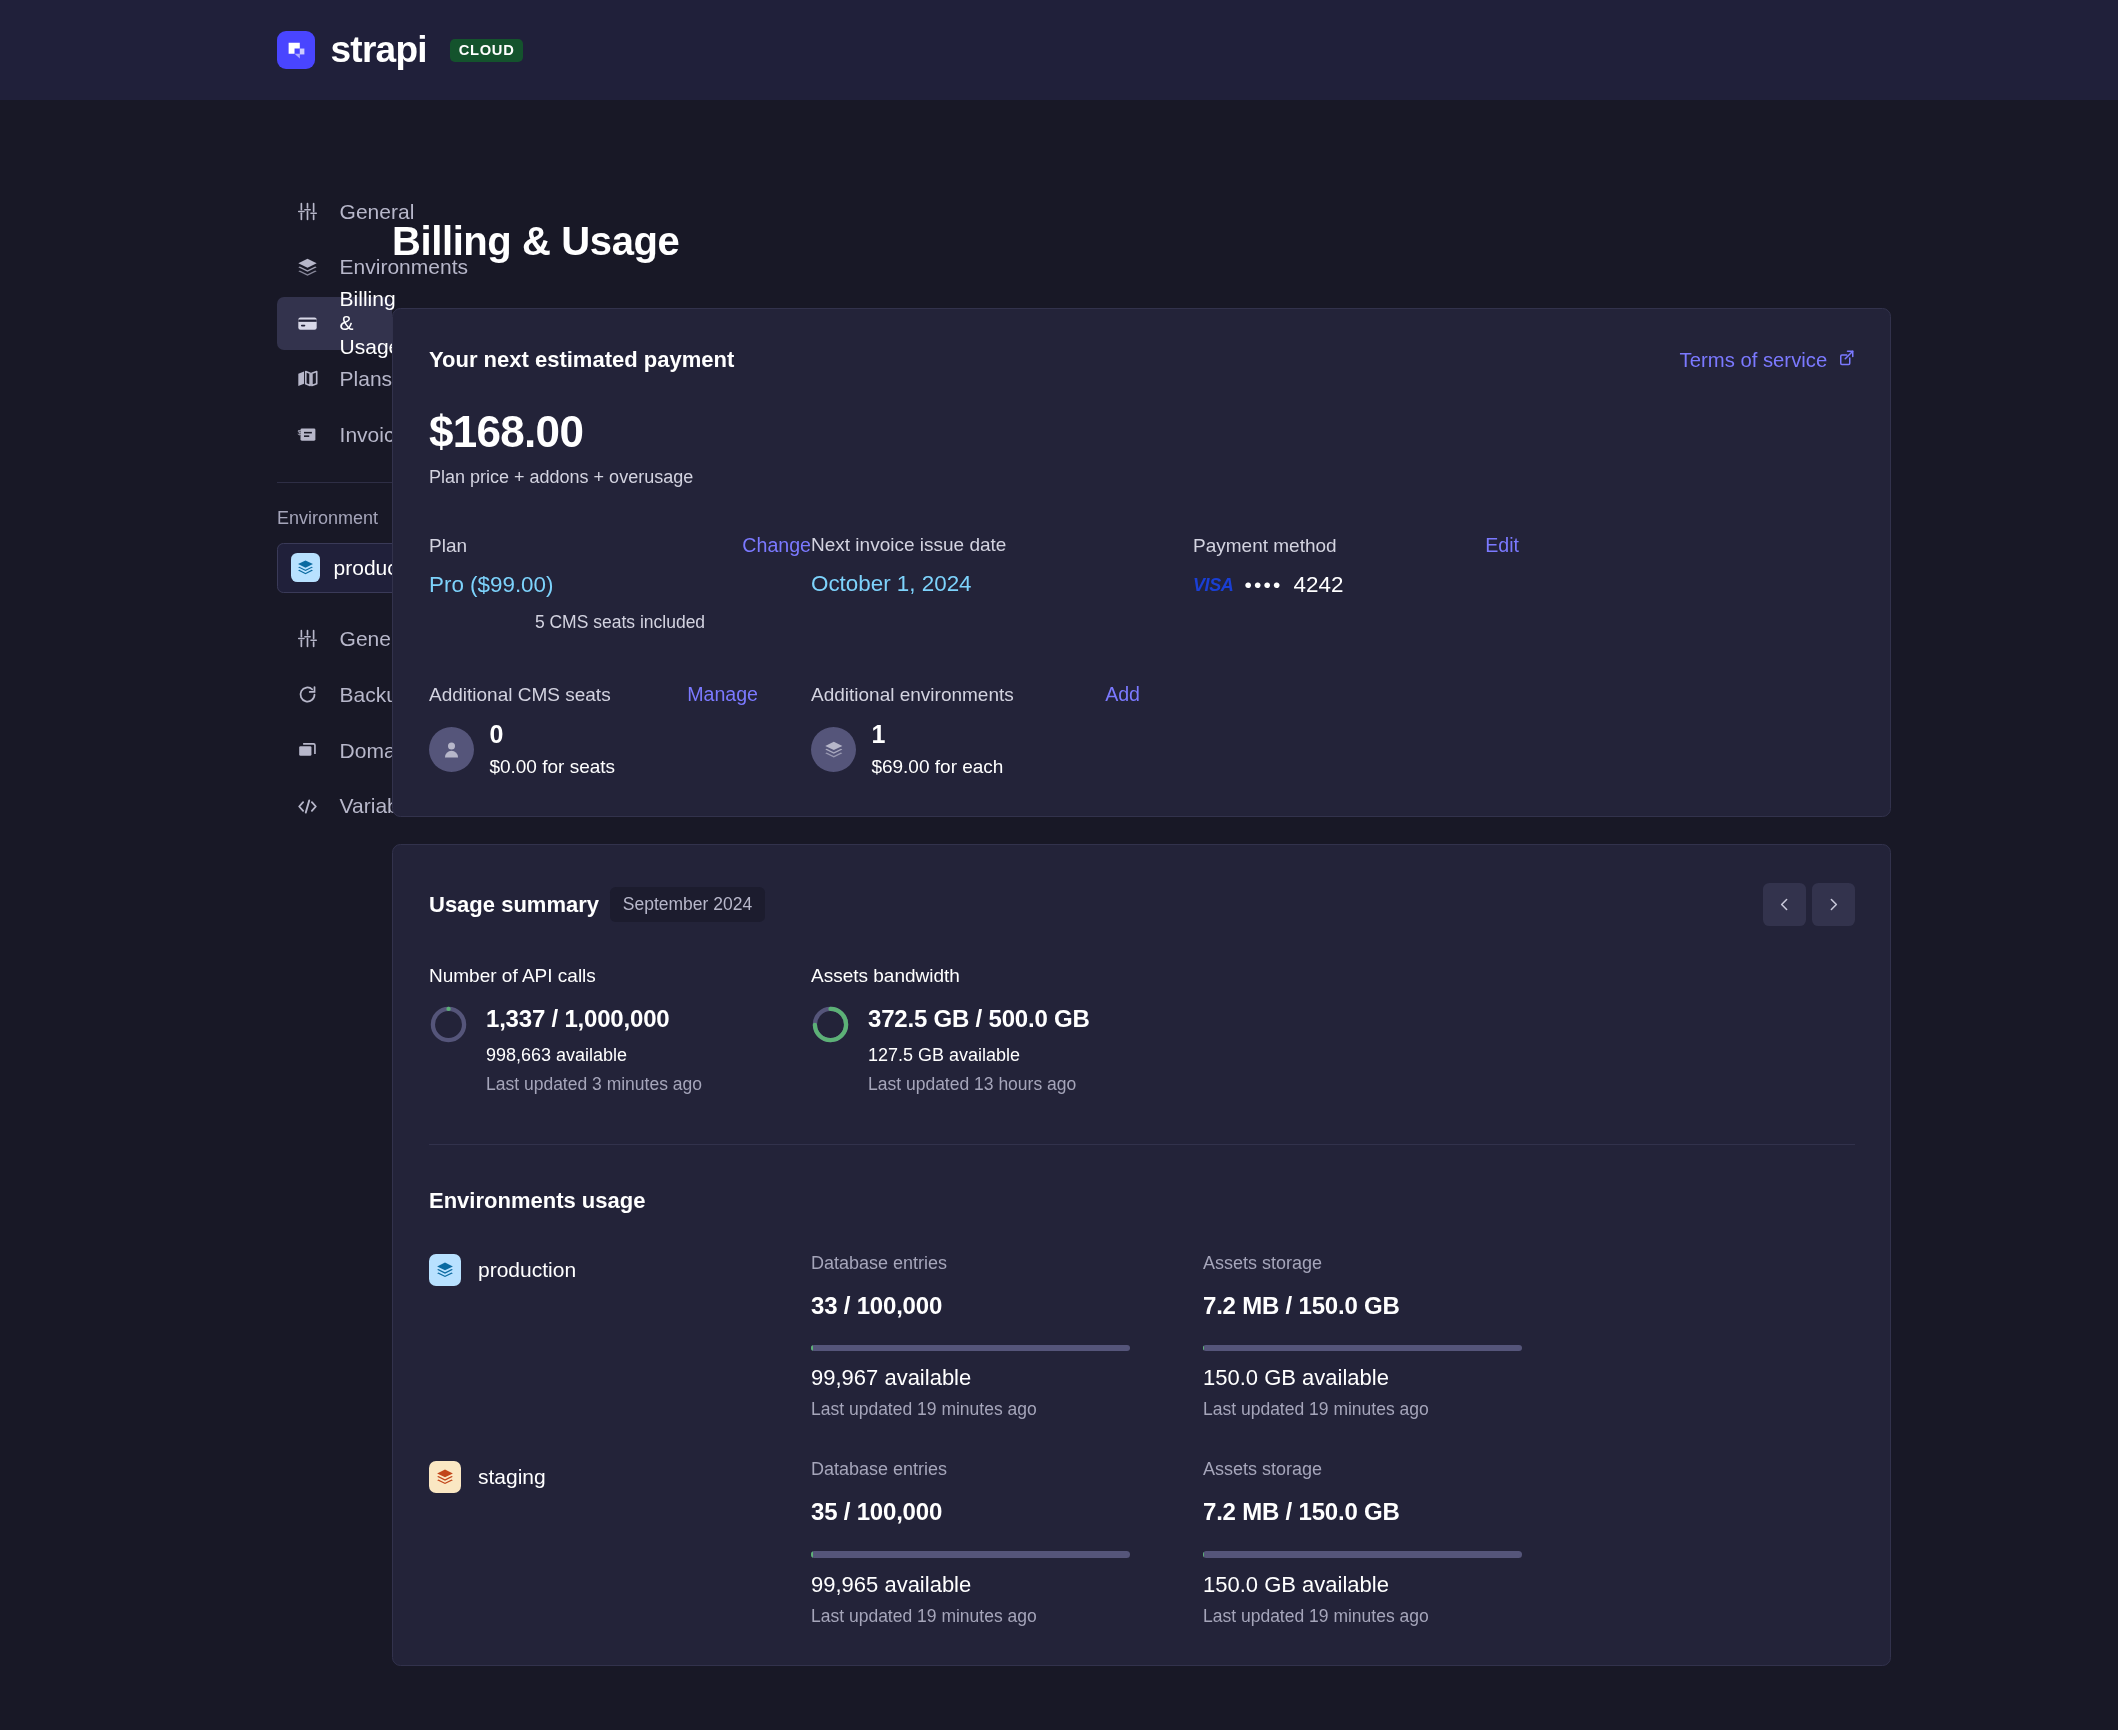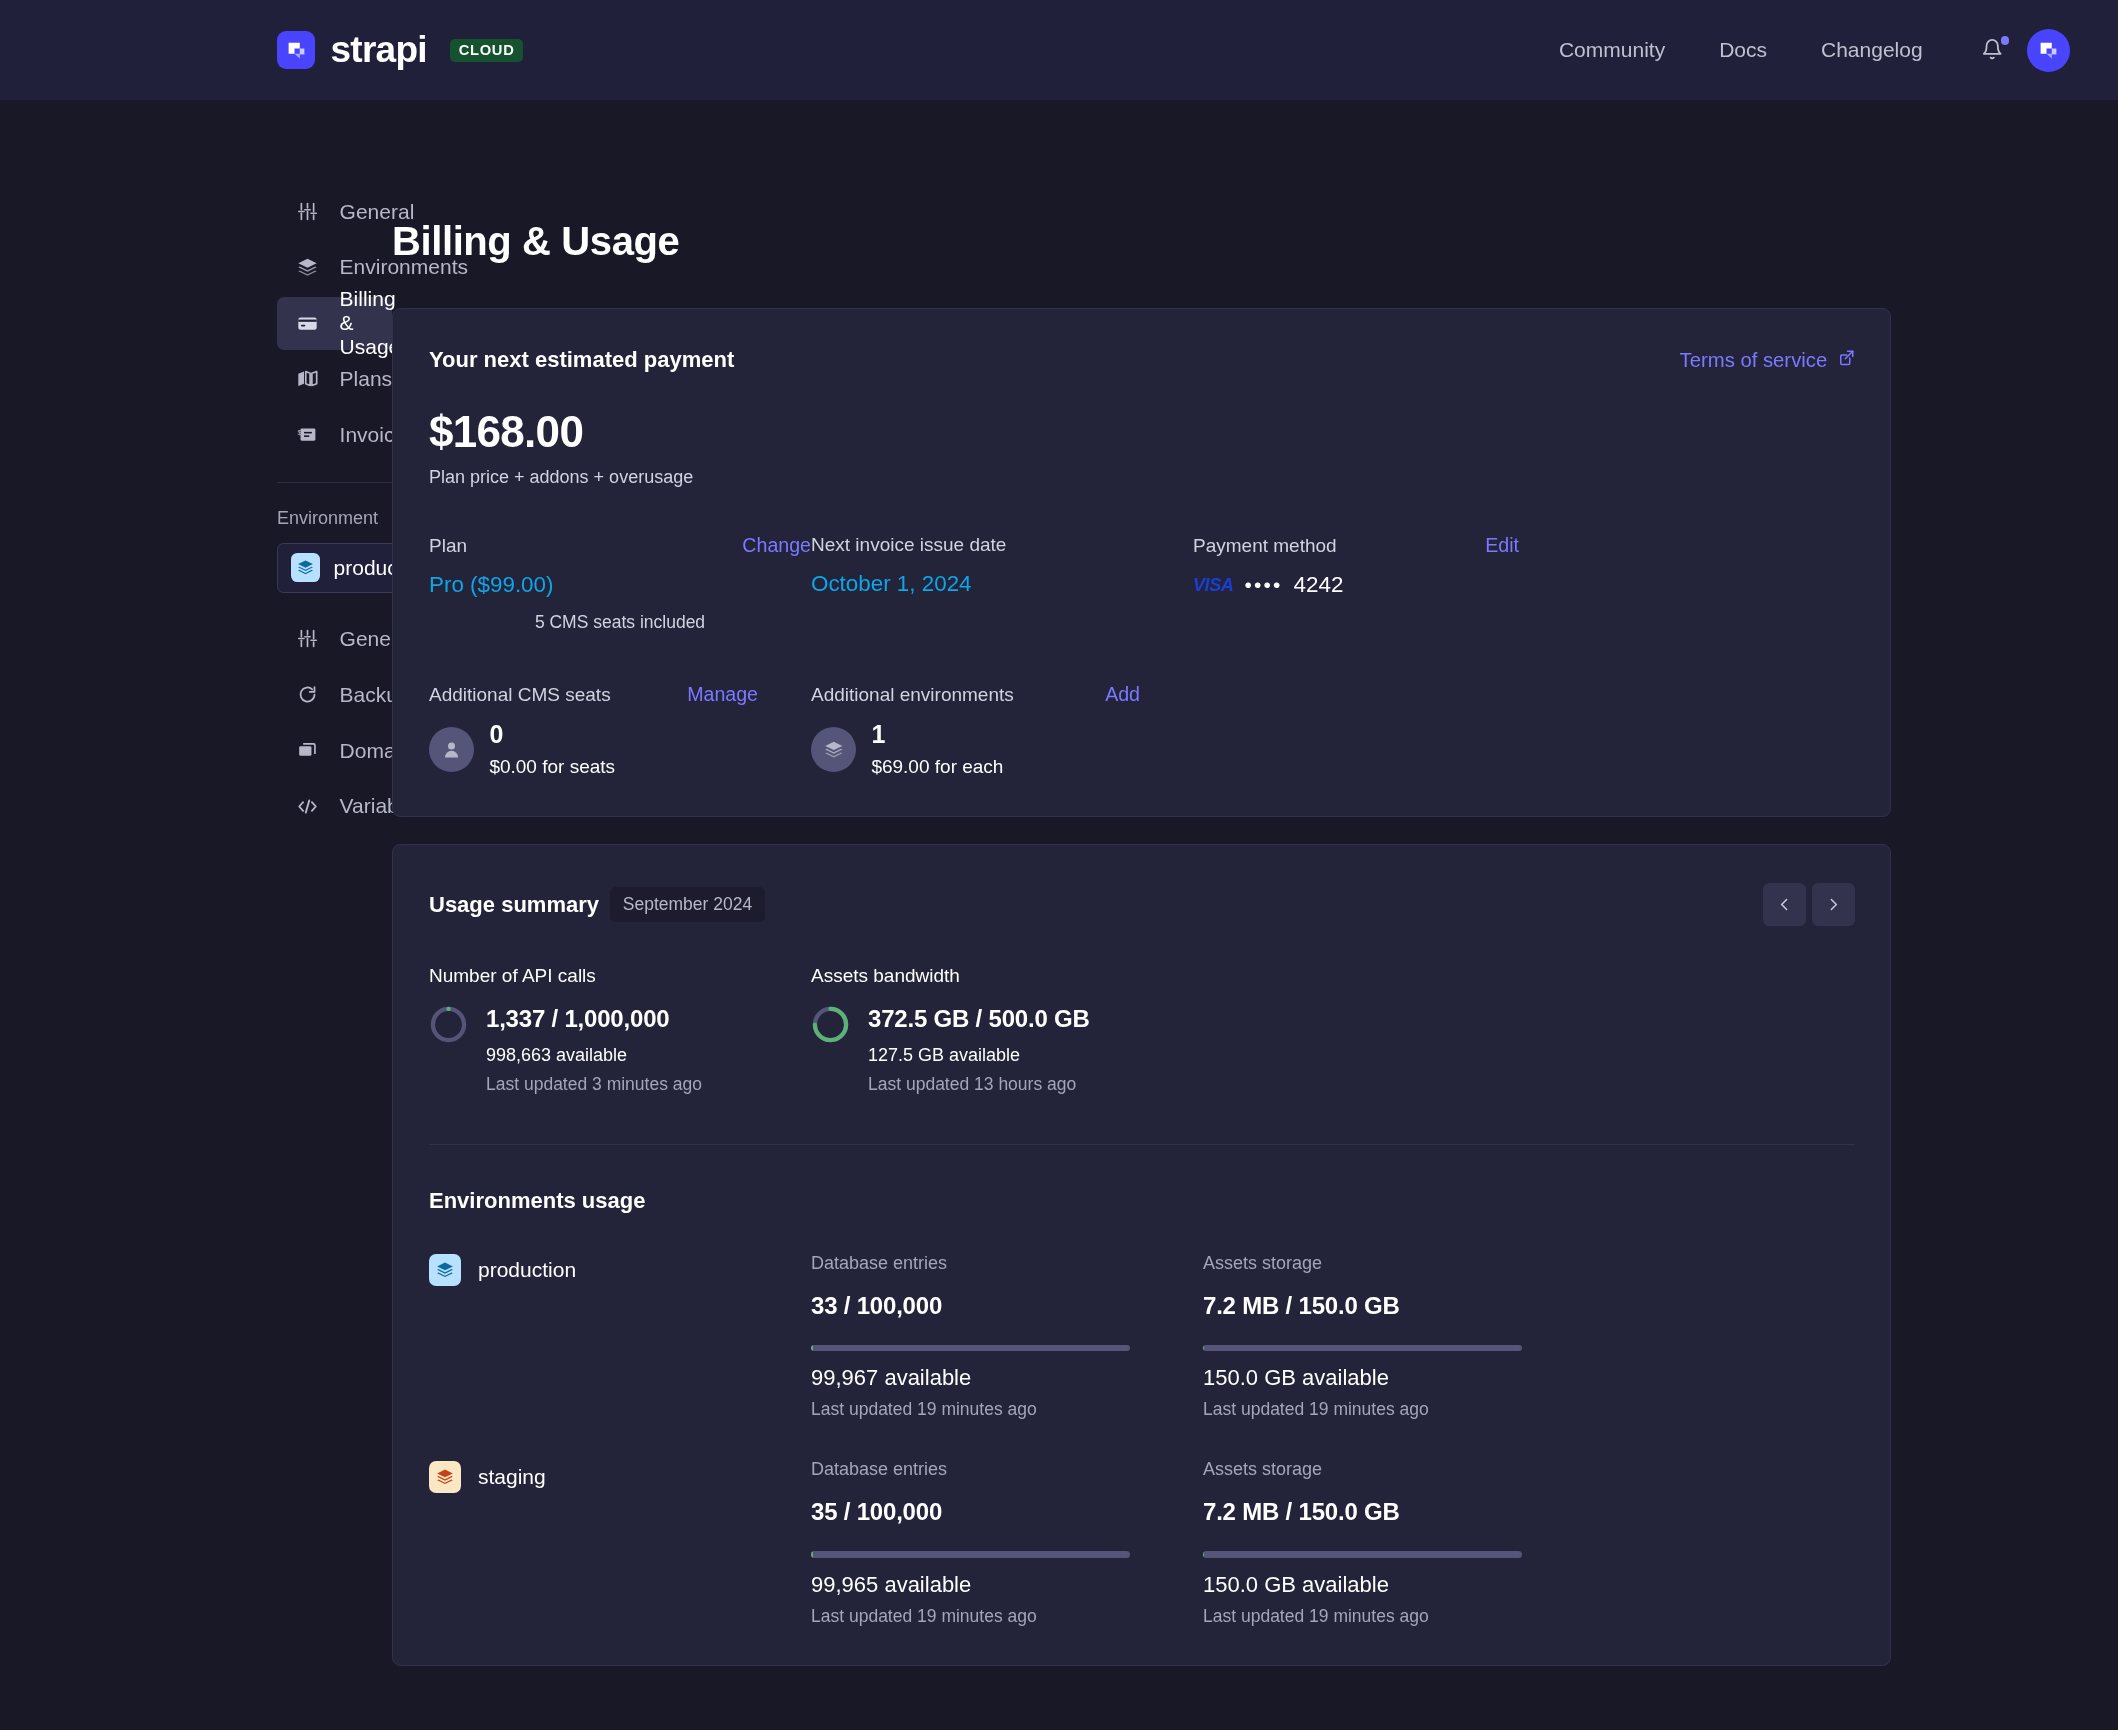--- a/index.html
+++ b/index.html
@@ -107,21 +107,21 @@
   .amount-sub { color:#d3d3e0; font-size:18px; margin-top:9.8px; }
 
   .detail-grid { display:flex; margin-top:46px; }
   .detail-col-plan { width:382px; }
   .detail-col-date { width:382px; }
   .detail-col-pay  { width:326px; }
 
   .dt-head { display:flex; align-items:baseline; }
   .dt-label { color:#d3d3e0; font-size:19px; }
   .dt-action { color:#7b79ff; font-size:19.6px; margin-left:auto; cursor:pointer; text-decoration:none; }
-  .dt-value { color:#0ea5e9; font-size:22.4px; margin-top:15.4px; }
+  .dt-value { color:#7dd3fc; font-size:22.4px; margin-top:15.4px; }
   .dt-note  { color:#d3d3e0; font-size:17.5px; margin-top:14px;text-align:center; }
 
   .pay-value { display:flex; align-items:center; gap:11.2px; margin-top:15.4px; }
   .visa {
     color:#1a3fd4; font-size:18px; font-weight:700;
     font-style:italic; letter-spacing:-0.4px;
   }
   .dots { color:#ffffff; font-size:21px; letter-spacing:2.1px; }
   .card4 { color:#ffffff; font-size:22.4px; }
 
@@ -189,43 +189,20 @@
       <svg width="21" height="21" viewBox="0 0 32 32">
         <path d="M4 4h17v9h-8v8H4z" fill="#ffffff"></path>
         <path d="M21 13h7v9h-7z" fill="#ffffff" opacity="0.72"></path>
         <path d="M13 21h8v7z" fill="#ffffff" opacity="0.55"></path>
       </svg>
     </div>
     <span class="brand-word">strapi</span>
     <span class="brand-badge">CLOUD</span>
   </div>
 
-  <nav class="topnav">
-    <a href="#">Community</a>
-    <a href="#">Docs</a>
-    <a href="#">Changelog</a>
-
-    <span class="bell-wrap">
-      <span>
-        <svg width="22.4" height="22.4" viewBox="0 0 24 24" fill="none" stroke="#c0c0d0" stroke-width="1.9" stroke-linecap="round" stroke-linejoin="round">
-          <path d="M18 8a6 6 0 1 0-12 0c0 7-3 9-3 9h18s-3-2-3-9"></path>
-          <path d="M13.7 21a2 2 0 0 1-3.4 0"></path>
-        </svg>
-      </span>
-      <span class="bell-dot"></span>
-    </span>
-
-    <span class="avatar">
-      <svg width="21" height="21" viewBox="0 0 32 32">
-        <path d="M4 4h17v9h-8v8H4z" fill="#ffffff"></path>
-        <path d="M21 13h7v9h-7z" fill="#ffffff" opacity="0.72"></path>
-        <path d="M13 21h8v7z" fill="#ffffff" opacity="0.55"></path>
-      </svg>
-    </span>
-  </nav>
 </div>
 
 <div class="page">
 
   <aside class="sidebar">
 
     <div class="nav-item">
       <span class="nav-icon">
         <svg width="21" height="21" viewBox="0 0 24 24" fill="none" stroke="#b7b7ca" stroke-width="1.9" stroke-linecap="round">
           <line x1="5" y1="21" x2="5" y2="14"></line>

